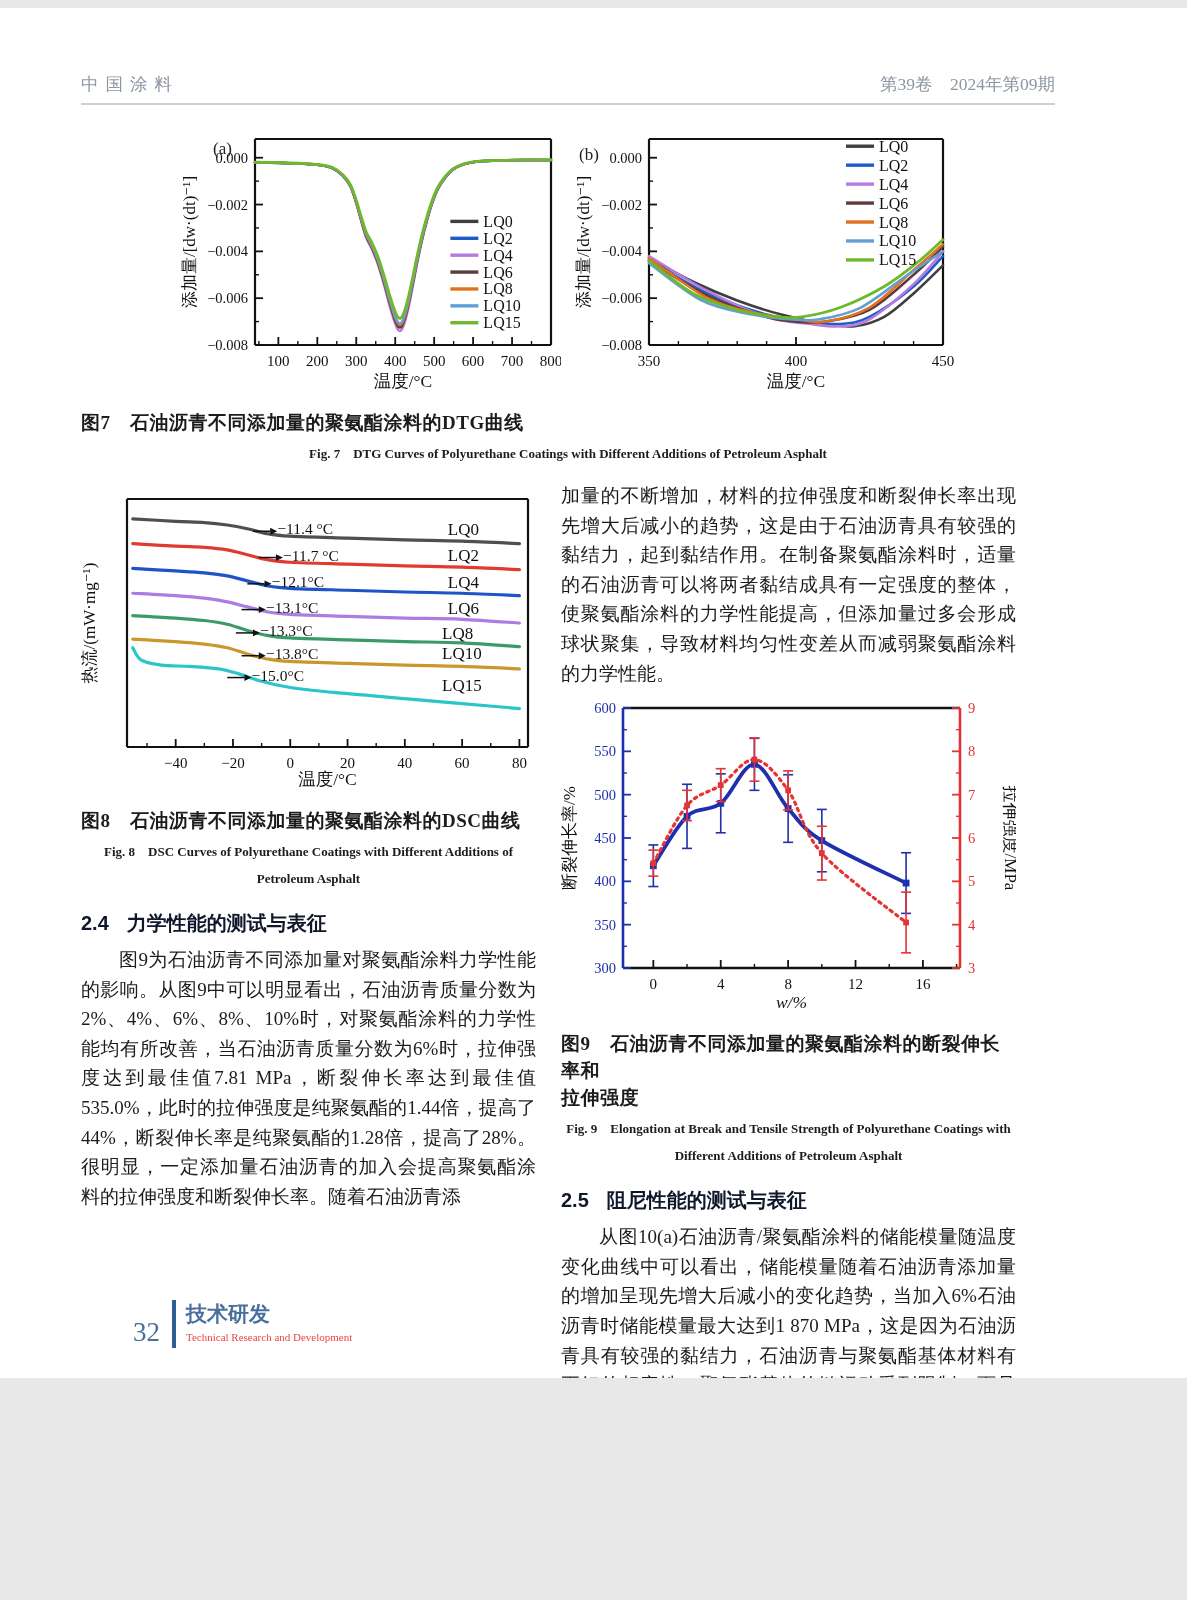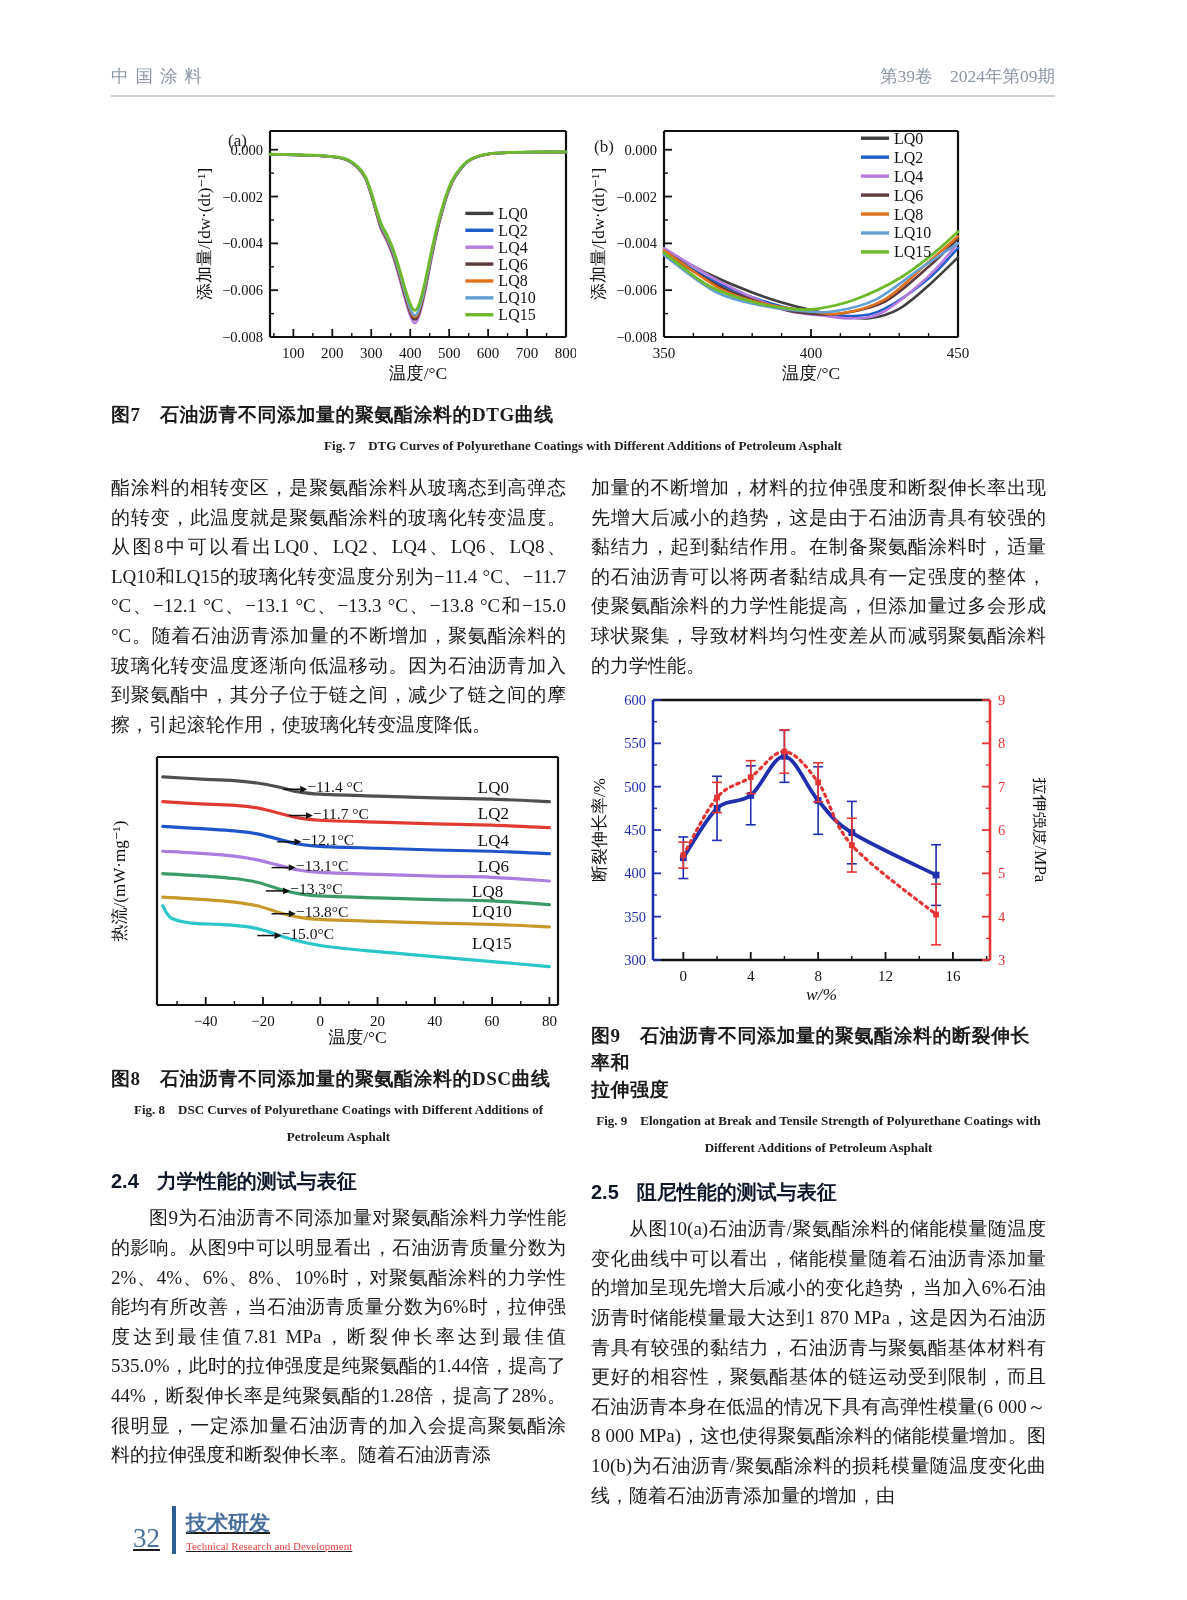--- a/index.html
+++ b/index.html
@@ -1,38 +1,38 @@
 <!DOCTYPE html>
 <html><head>
 <meta charset="utf-8">
 <style>
   html,body{margin:0;padding:0;background:#e8e8e8;}
-  .page{position:relative;width:1187px;height:1600px;background:#ffffff;margin:0 auto;
-        box-sizing:border-box;padding:64px 132px 0 111px;
+  .page{position:relative;width:1187px;height:1370px;background:#ffffff;margin:8px auto;
+        box-sizing:border-box;padding:64px 132px 0 81px;
         font-family:"Liberation Serif","DejaVu Serif",serif;color:#1c1c1c;overflow:hidden;}
   .hdr{display:flex;justify-content:space-between;align-items:flex-end;color:#8d97a4;font-size:17.5px;}
   .hdr .jn{letter-spacing:7px;}
   .hdr-rule{border-bottom:2px solid #cdd1d7;margin-top:7px;}
   .fig7row{margin-top:22px;display:flex;justify-content:center;gap:14px;}
   figure{margin:0;position:relative;}
   .ptag{position:absolute;font-size:17px;color:#222;}
   .ptag-a{left:32px;top:12px;} .ptag-b{left:4px;top:18px;}
   .cap-zh{text-align:left;font-weight:bold;font-size:19px;margin-top:10px;white-space:pre-line;
           font-family:Liberation Serif, serif;letter-spacing:.5px;line-height:27px;}
   .cap-en{text-align:center;font-weight:bold;font-size:13px;margin-top:4px;line-height:27px;}
   .cols{margin-top:14px;display:flex;gap:25px;}
   .col{width:455px;}
   .col p{margin:0;font-size:19px;line-height:29.6px;text-align:justify;}
   .col p.ind{text-indent:2em;}
   .figwrap{margin-top:10px;text-align:center;}
   h3{color:#0f172a;font-size:20px;margin:18px 0 8px 0;font-weight:bold;
      font-family:"Liberation Sans","DejaVu Sans",sans-serif;}
   h3 .n{margin-right:18px;}
   .chart text{font-family:"Liberation Serif","DejaVu Serif",serif;}
-  .pfoot{position:absolute;left:133px;bottom:46px;display:flex;align-items:center;text-decoration:underline;}
+  .pfoot{position:absolute;left:133px;bottom:30px;display:flex;}
   .pfoot .no{font-size:27px;color:#49709c;margin-right:12px;align-self:flex-end;}
   .pfoot .bar{width:4px;height:48px;background:#2e5f93;margin-right:10px;}
   .pfoot .fzh{font-size:21px;font-weight:bold;color:#49709c;
               font-family:"Liberation Sans","DejaVu Sans",sans-serif;}
   .pfoot .fen{font-size:11px;color:#ef4444;margin-top:3px;}
 </style>
 </head>
 <body>
 
 <div class="page">
@@ -173,21 +173,20 @@
             <text x="221" y="260" text-anchor="middle" font-size="17.5" fill="#111">温度/°C</text>
             <text x="14" y="115" text-anchor="middle" font-size="17" fill="#111" transform="rotate(-90 14 115)">添加量/[dw·(dt)⁻¹]</text>
           </svg></div>
     </figure>
   </div>
   <div class="cap-zh">图7　石油沥青不同添加量的聚氨酯涂料的DTG曲线</div>
   <div class="cap-en">Fig. 7　DTG Curves of Polyurethane Coatings with Different Additions of Petroleum Asphalt</div>
 
   <div class="cols">
     <div class="col">
-      <p>酯涂料的相转变区，是聚氨酯涂料从玻璃态到高弹态的转变，此温度就是聚氨酯涂料的玻璃化转变温度。从图8中可以看出LQ0、LQ2、LQ4、LQ6、LQ8、LQ10和LQ15的玻璃化转变温度分别为−11.4 °C、−11.7 °C、−12.1 °C、−13.1 °C、−13.3 °C、−13.8 °C和−15.0 °C。随着石油沥青添加量的不断增加，聚氨酯涂料的玻璃化转变温度逐渐向低温移动。因为石油沥青加入到聚氨酯中，其分子位于链之间，减少了链之间的摩擦，引起滚轮作用，使玻璃化转变温度降低。</p>
       <div class="figwrap"><svg viewBox="0 0 455 302" width="455" height="302" class="chart">
             <line x1="46" y1="8" x2="447" y2="8" stroke="#111" stroke-width="2.2"></line>
             <line x1="46" y1="256" x2="447" y2="256" stroke="#111" stroke-width="2.2"></line>
             <line x1="46" y1="8" x2="46" y2="256" stroke="#111" stroke-width="2.2"></line>
             <line x1="447" y1="8" x2="447" y2="256" stroke="#111" stroke-width="2.2"></line>
             <line x1="66.05" y1="256" x2="66.05" y2="252" stroke="#111" stroke-width="1.4"></line>
             <line x1="123.33571428571429" y1="256" x2="123.33571428571429" y2="252" stroke="#111" stroke-width="1.4"></line>
             <line x1="180.62142857142857" y1="256" x2="180.62142857142857" y2="252" stroke="#111" stroke-width="1.4"></line>
             <line x1="237.90714285714287" y1="256" x2="237.90714285714287" y2="252" stroke="#111" stroke-width="1.4"></line>
             <line x1="295.1928571428572" y1="256" x2="295.1928571428572" y2="252" stroke="#111" stroke-width="1.4"></line>

